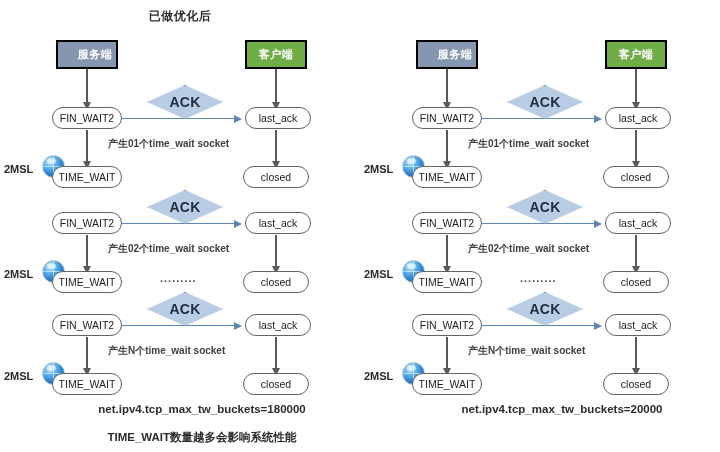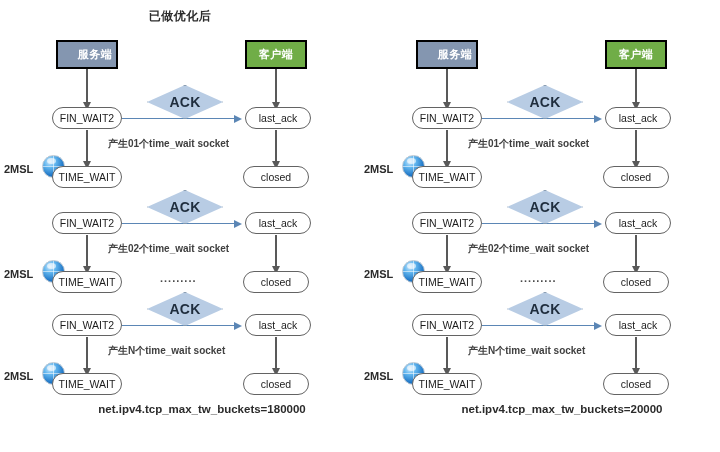--- a/index.html
+++ b/index.html
@@ -319,20 +319,21 @@
     <div class="stem"></div>
   </div>
   <div class="pill tw" style="top:373px;">
       <span>TIME_WAIT</span>
     </div>
   <div class="pill clsd" style="top:373px;">
       <span>closed</span>
     </div>
 
   <div class="caption sysctl">net.ipv4.tcp_max_tw_buckets=180000</div>
+  <div class="caption summary">TIME_WAIT数量越多会影响系统性能</div>
 </div>
 
 <div class="panel panel-right">
 
 
   <div class="endpoint server">
     <span>服务端</span>
   </div>
   <div class="endpoint client">
     <span>客户端</span>

